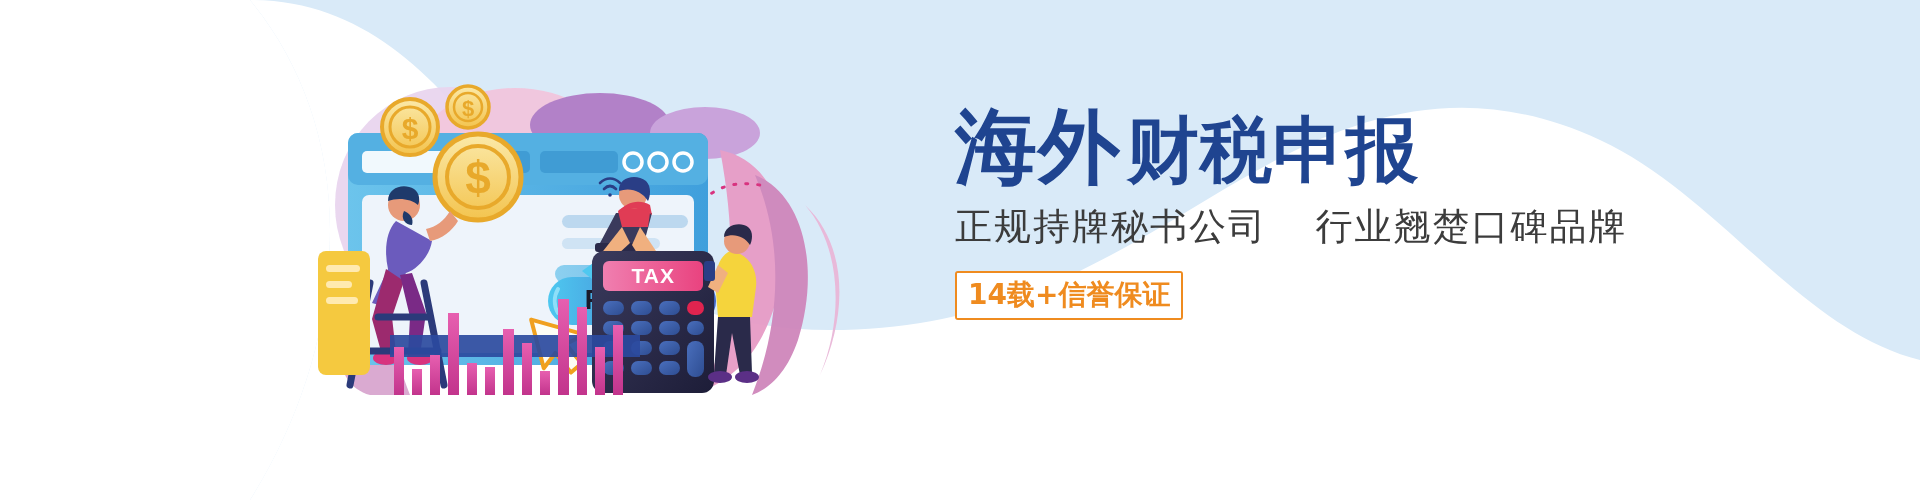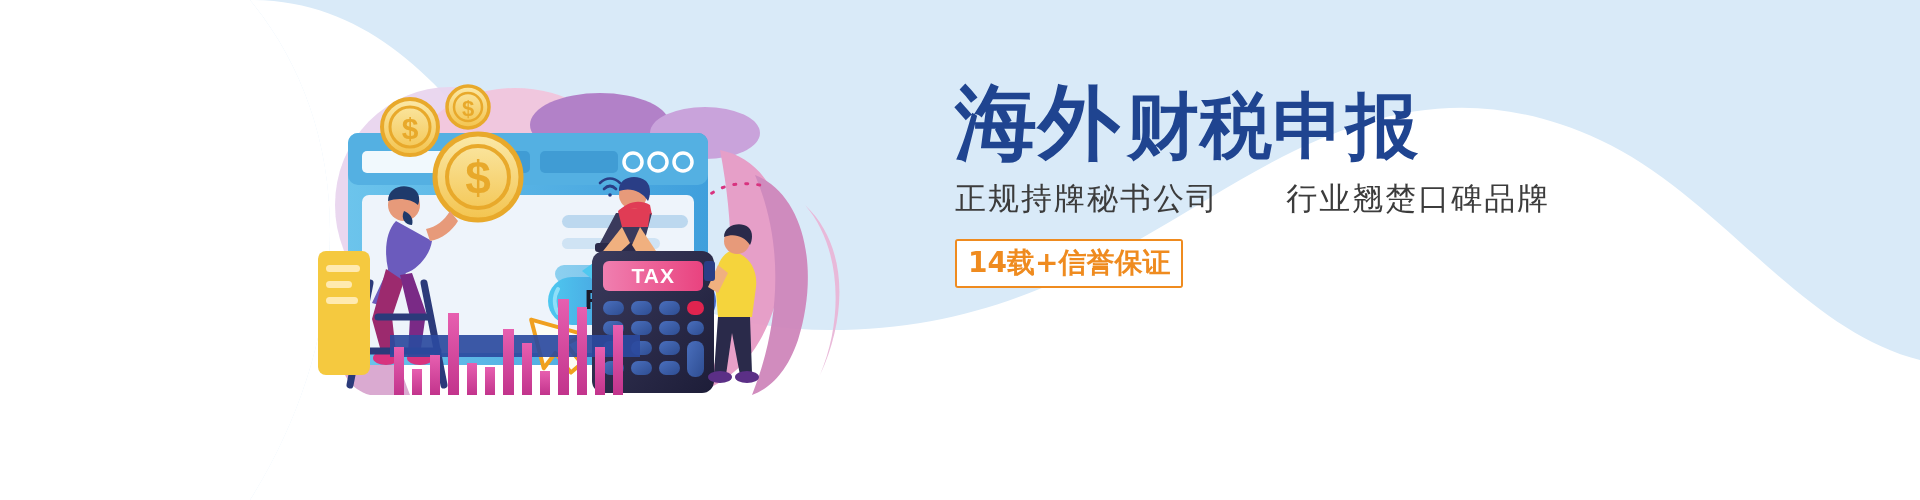--- a/index.html
+++ b/index.html
@@ -27,21 +27,21 @@
   .tax-label{
     font-family:"Liberation Sans",sans-serif;
     font-weight:bold;font-size:21px;fill:#ffffff;letter-spacing:1px;
   }
   .dollar-glyph{
     font-family:"Liberation Sans",sans-serif;
     font-weight:bold;fill:#e8a92b;
   }
 
   
-  .textblock{position:absolute;left:955px;top:60px;width:720px;}
+  .textblock{position:absolute;left:955px;top:84px;width:720px;}
 
   .headline{
     display:flex;align-items:flex-end;
     height:102px;line-height:1;
     white-space:nowrap;
   }
   .headline .h-a{
     font-family:"DejaVu Sans","Liberation Sans",sans-serif;
     font-weight:bold;
     font-size:82px;
@@ -56,22 +56,22 @@
     color:#1f4490;
     letter-spacing:1px;
     line-height:0.95;
     margin-left:6px;
     transform:translateY(-2px);
     text-align:right;
   }
 
   .subtitle{
     margin-top:16px;
-    font-family:Liberation Mono, monospace;
-    font-size:31px;
+    font-family:Liberation Serif, serif;
+    font-size:37px;
     color:#3c3c3c;
     letter-spacing:2px;
     white-space:nowrap;
   }
   .subtitle .gap{display:inline-block;width:26px;}
 
   .badges{
     margin-top:19px;
     display:inline-flex;
     align-items:flex-start;

